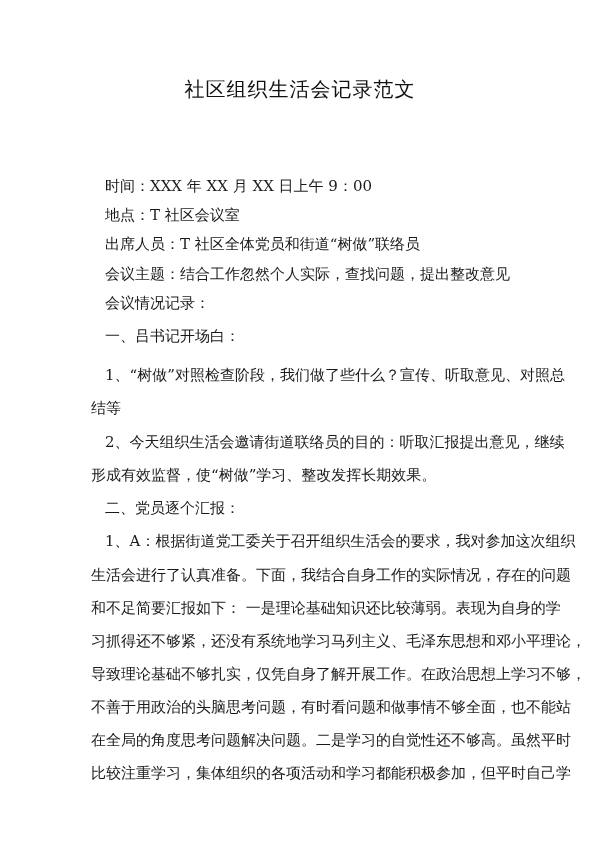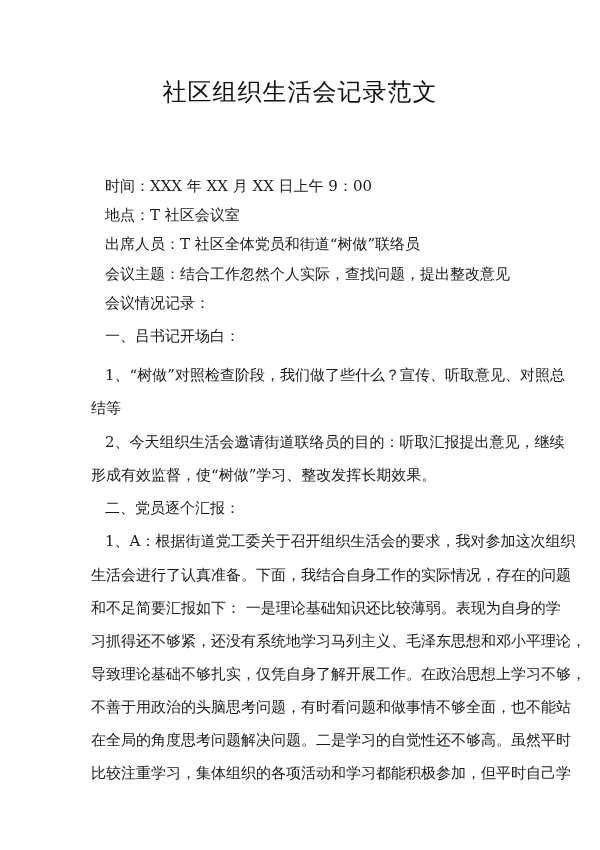--- a/index.html
+++ b/index.html
@@ -1,19 +1,19 @@
 <!DOCTYPE html>
 <html><head>
 <meta charset="utf-8">
 <style>
   html, body { margin:0; padding:0; background:#ffffff; }
   body { width:600px; height:850px; position:relative; overflow:hidden;
          font-family:"DejaVu Serif", "Liberation Serif", serif; color:#1a1a1a; }
   .title { position:absolute; top:76px; left:0; width:600px; text-align:center;
-           font-family:"DejaVu Sans", "Liberation Sans", sans-serif; font-size:24px;
+           font-family:"DejaVu Sans", "Liberation Sans", sans-serif; font-size:20px;
            letter-spacing:1px; color:#111; }
   .line { position:absolute; left:0; width:600px; font-size:15px; white-space:nowrap; line-height:20px; }
   .ind { padding-left:105px; }
   .noind { padding-left:91px; }
 </style>
 </head>
 <body>
 
 <div class="title">社区组织生活会记录范文</div>
 <div id="body-lines">

